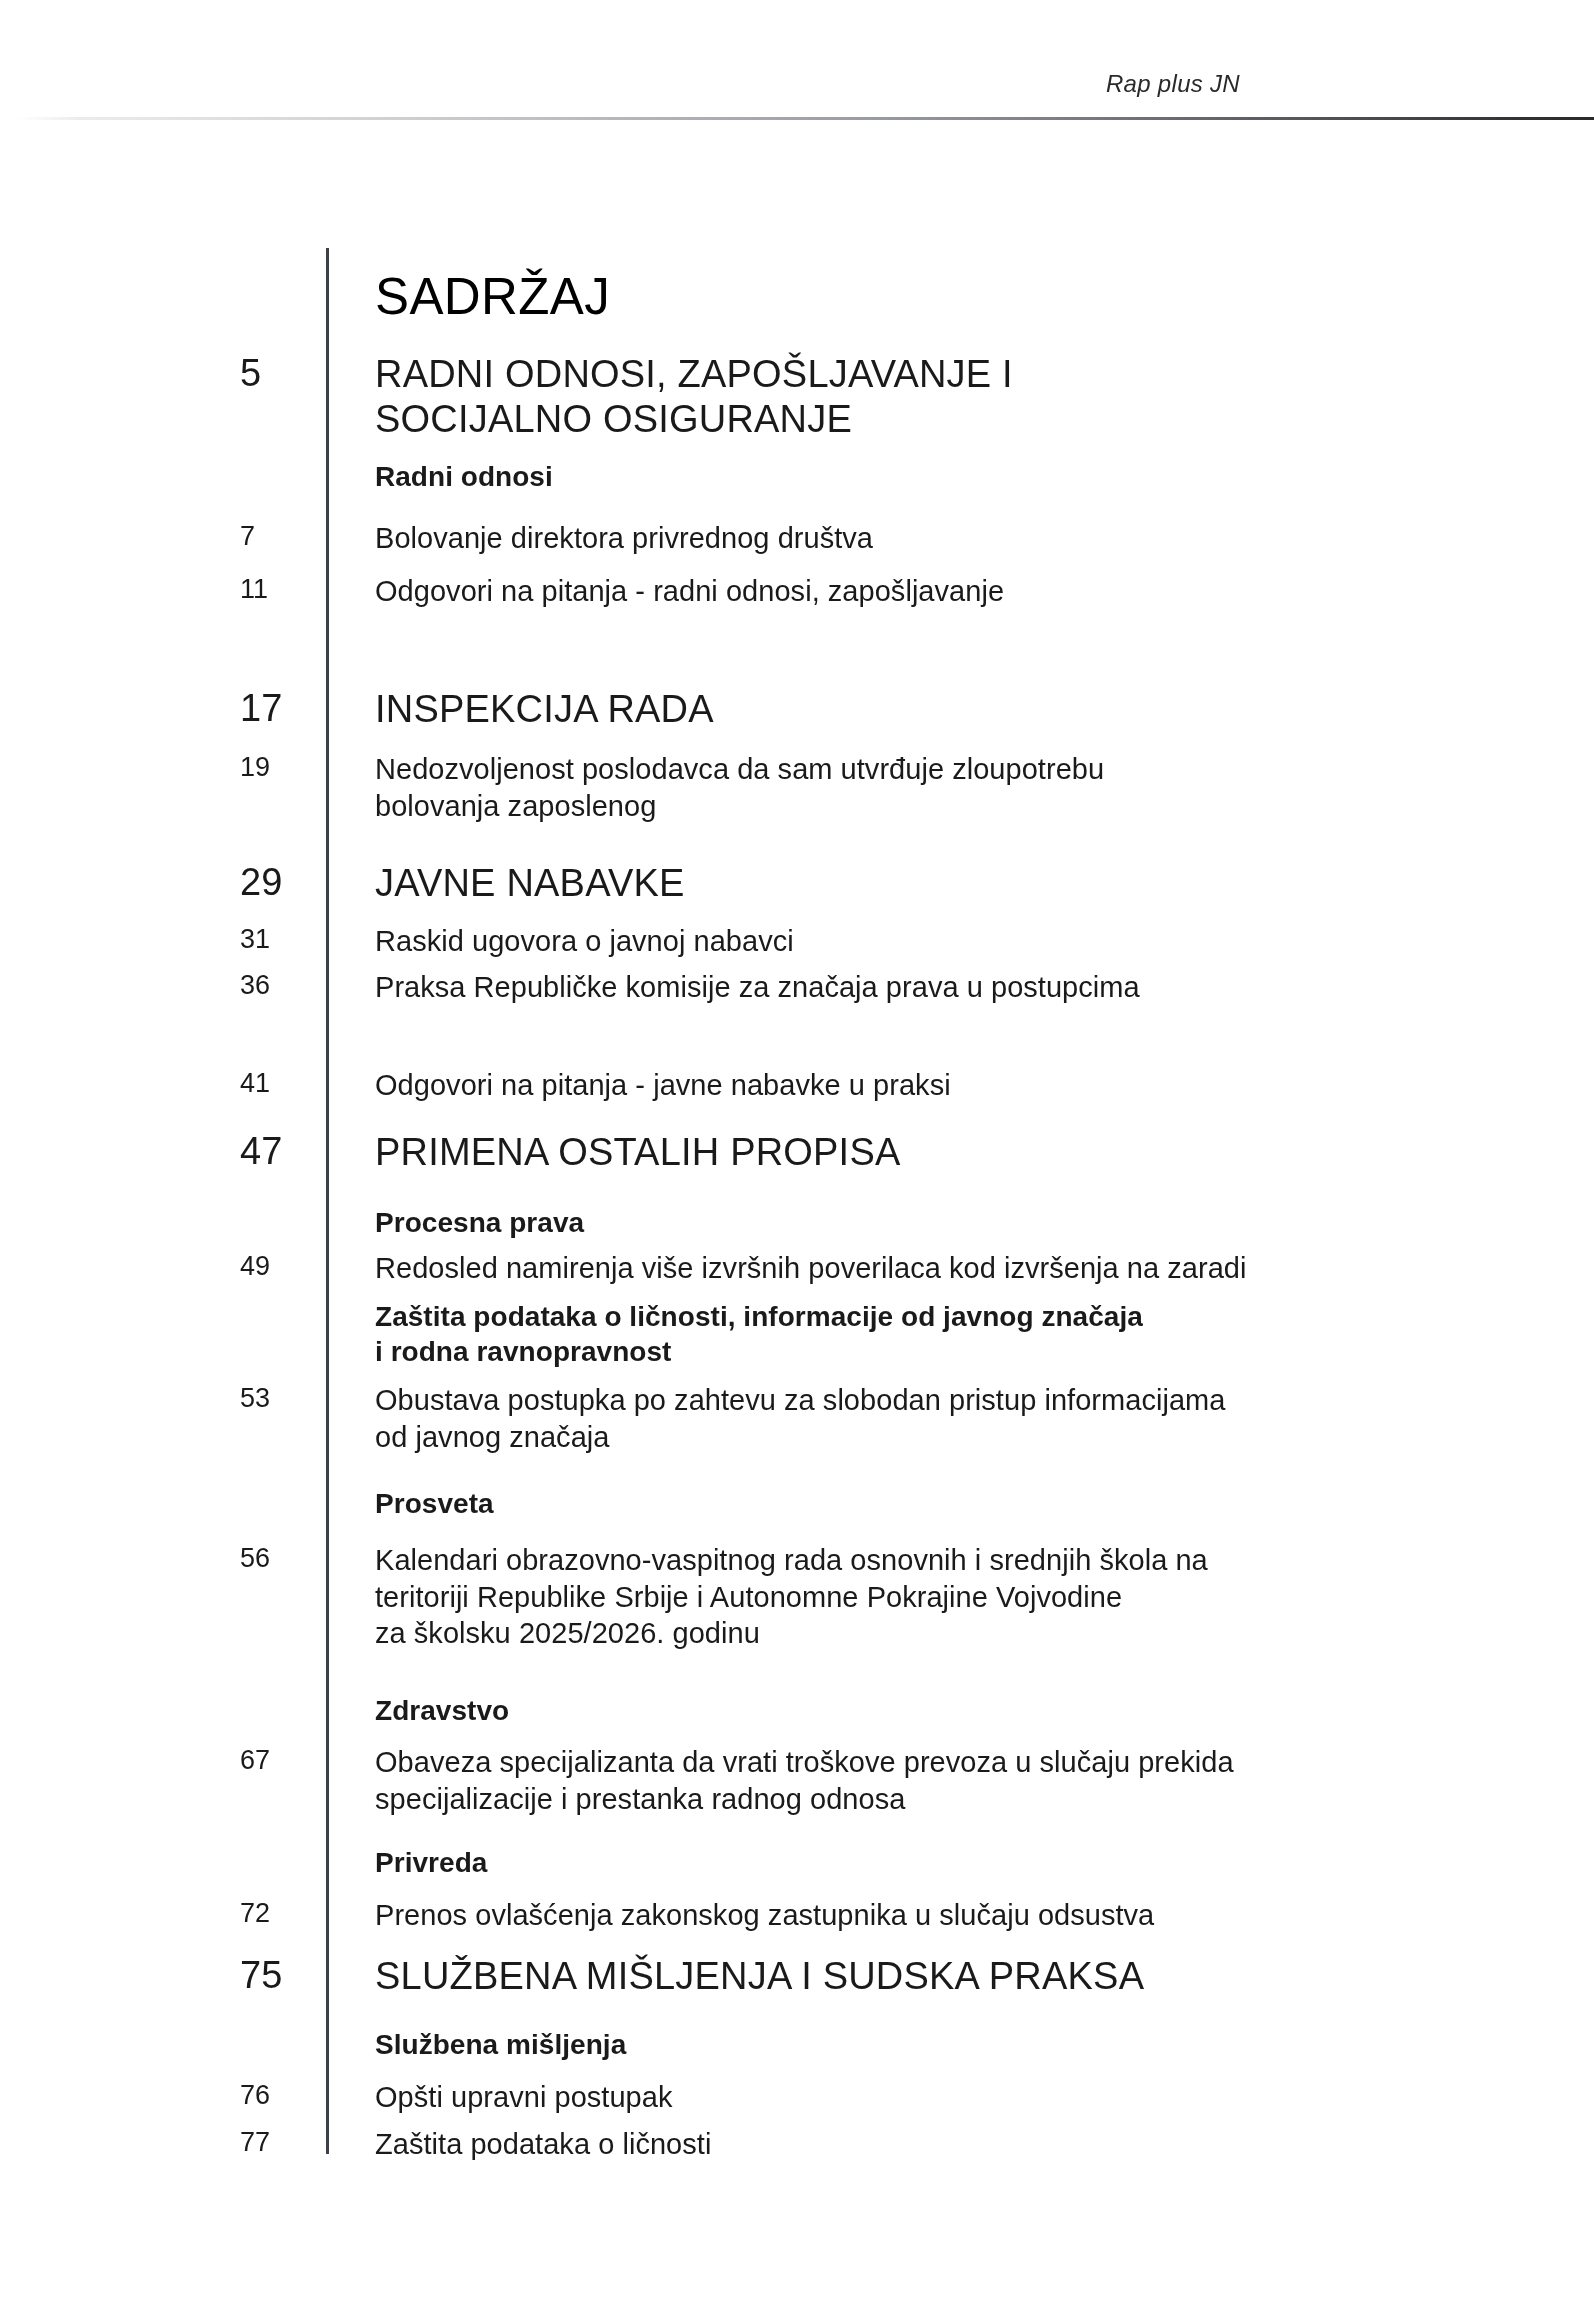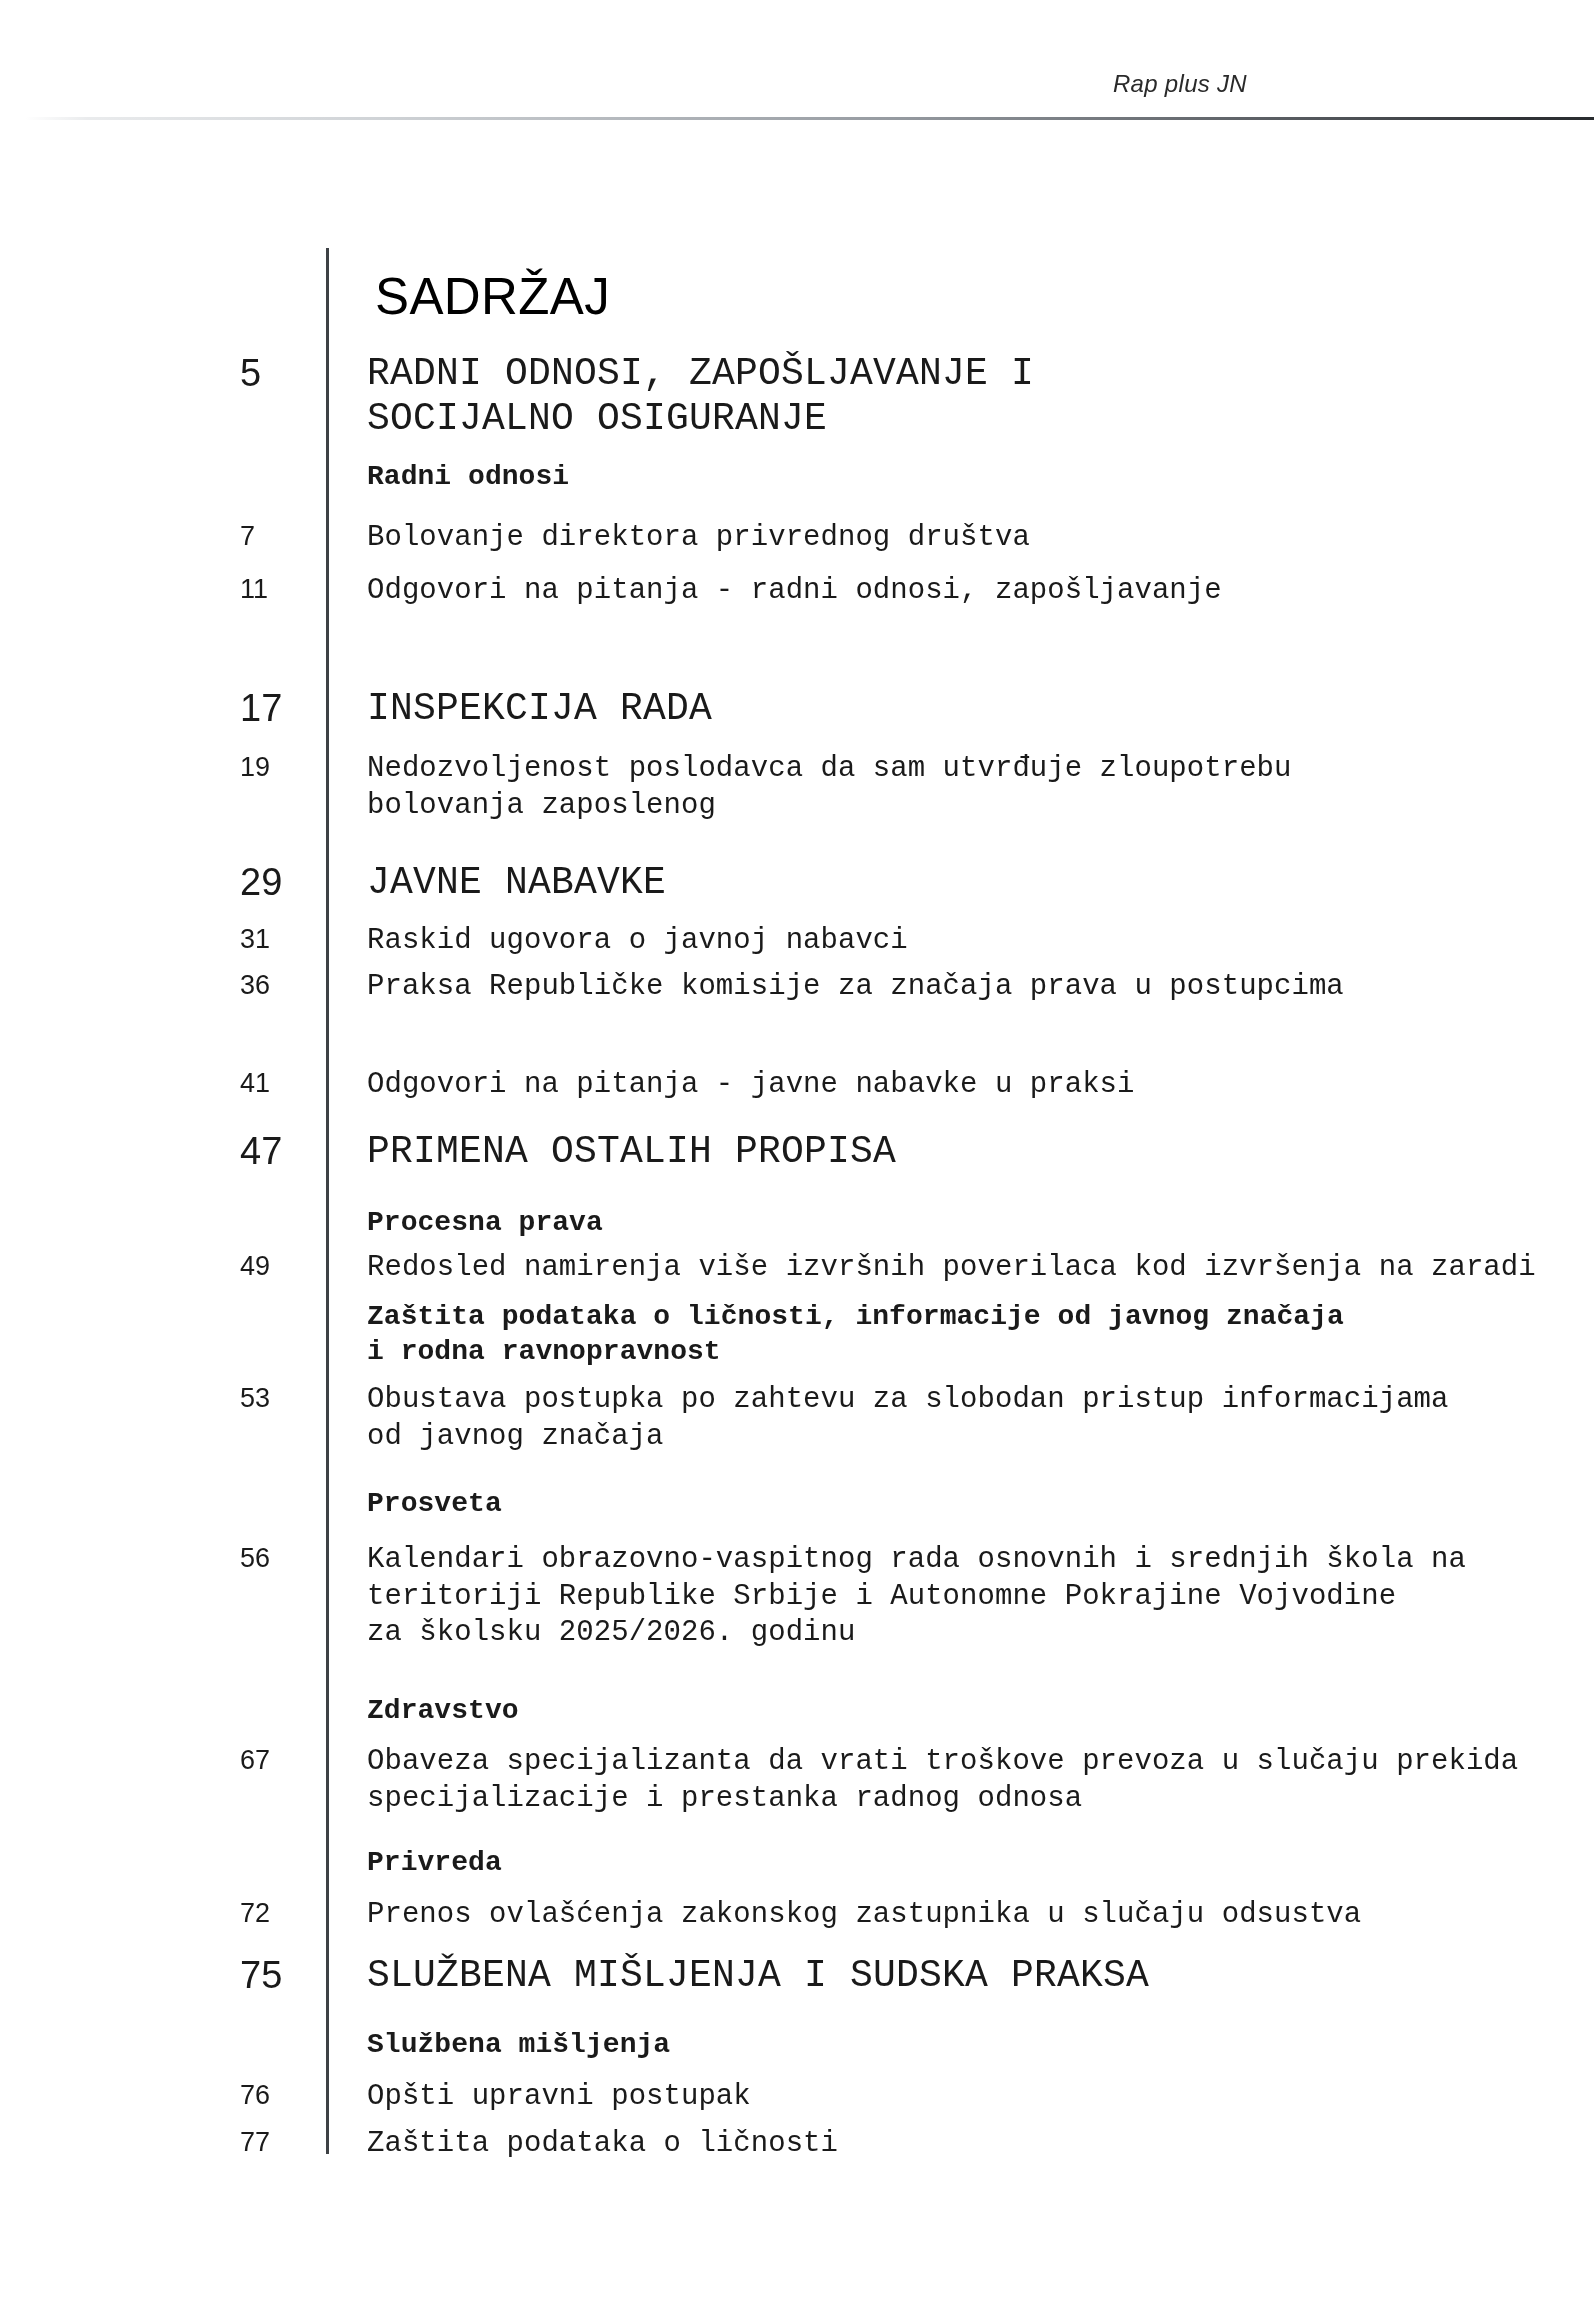--- a/index.html
+++ b/index.html
@@ -18,21 +18,21 @@
     width: 1594px;
     height: 2319px;
     background: #ffffff;
     overflow: hidden;
     box-sizing: border-box;
   }
 
   
   .running-header {
     position: absolute;
-    left: 7px;
+    left: 0;
     top: 70px;
     width: 1430px;
     height: 57px;
   }
   .running-header-text {
     position: absolute;
     right: 190px;
     top: 0;
     font-family: "Liberation Sans", sans-serif;
     font-style: italic;
@@ -85,25 +85,25 @@
     left: 240px;
     top: 0;
     width: 79px;
     text-align: left;
     color: #1a1a1a;
     font-family: "Liberation Sans", sans-serif;
     white-space: nowrap;
   }
   .txt {
     position: absolute;
-    left: 367px;
+    left: 375px;
     top: 0;
     width: 1161px;
     color: #1a1a1a;
-    font-family: Liberation Mono, monospace;
+    font-family: Liberation Sans, sans-serif;
   }
 
   
   .doc-title {
     position: absolute;
     left: 375px;
     top: 236px;
     font-size: 51px;
     font-weight: 400;
     letter-spacing: 0.4px;

